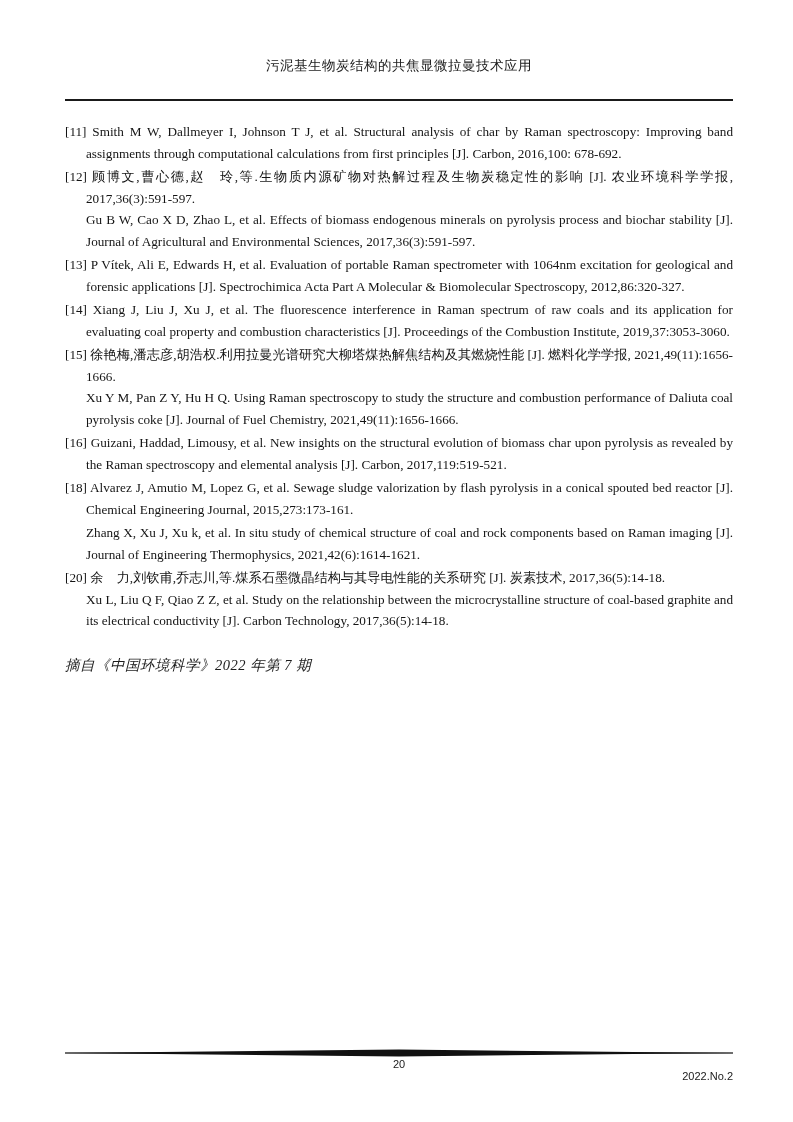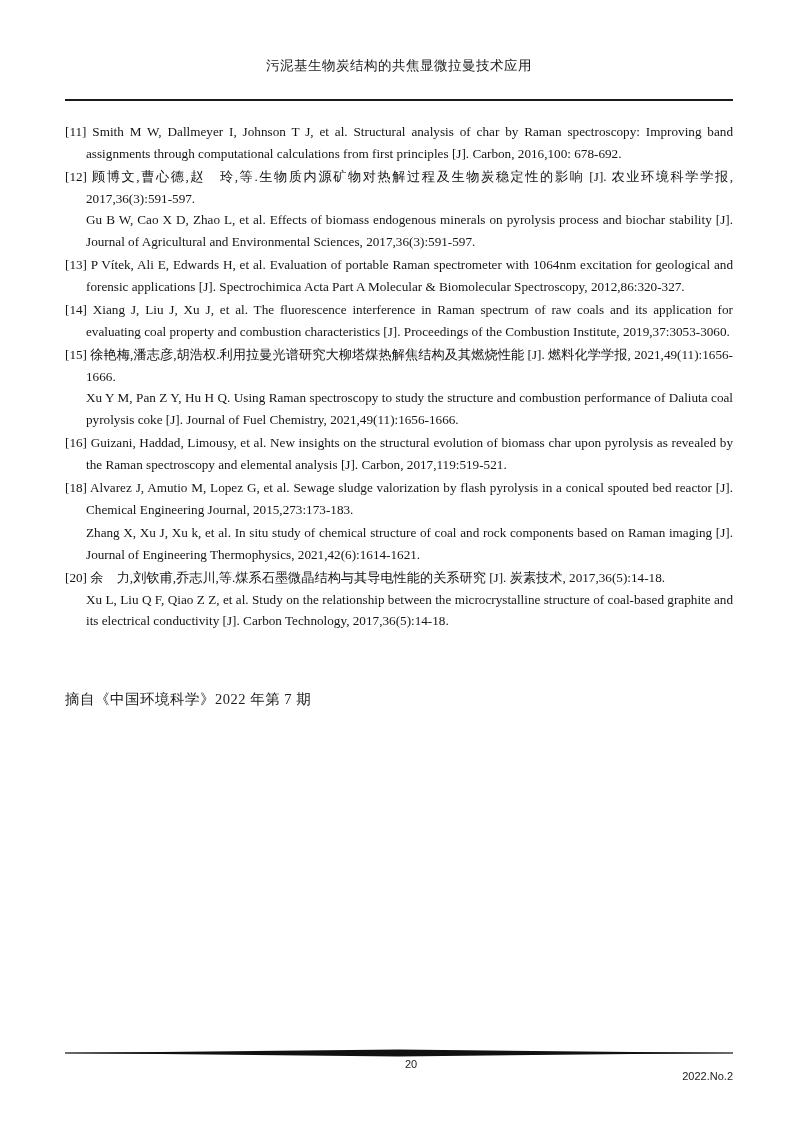--- a/index.html
+++ b/index.html
@@ -39,21 +39,22 @@
   .ref { margin-bottom: 2px; }
   .ref p { text-align: justify; }
   .ref .main {
     padding-left: 21px;
     text-indent: -21px;
   }
   .ref .label { white-space: nowrap; }
   .ref .trans { margin-left: 21px; }
   
   .source-note {
-    margin-top: 58px;
+    margin-top: 24px;
+    font-style: italic;
     font-size: 14.5px;
     letter-spacing: 0.5px;
     color: #1c1c1c;
   }
   
   .footer-rule-wrap {
     position: absolute;
     left: 0; top: 1049px;
     width: 668px; height: 8px;
   }
@@ -61,21 +62,21 @@
   .footer-row {
     position: absolute;
     left: 0; top: 1058px;
     width: 668px;
     font-family: "Liberation Sans", "DejaVu Sans", sans-serif;
     font-size: 11px;
     color: #1a1a1a;
   }
   .footer-row .page-number {
     position: absolute;
-    left: 12px; width: 100%;
+    left: 0; width: 100%;
     text-align: center;
   }
   .footer-row .issue {
     position: absolute;
     right: 0;
     text-align: right;
     margin-top: 12px;
   }
 </style>
 </head>
@@ -114,21 +115,21 @@
       <p class="trans">Xu Y M, Pan Z Y, Hu H Q. Using Raman spectroscopy to study the structure and combustion performance of Daliuta coal pyrolysis coke [J]. Journal of Fuel Chemistry, 2021,49(11):1656-1666.</p>
     </div>
 
     <div class="ref">
       <p class="main"><span class="label">[16]</span> <span>Guizani, Haddad, Limousy, et al. New insights on the structural evolution of biomass char upon pyrolysis as revealed by the Raman spectroscopy and elemental analysis [J]. Carbon, 2017,119:519-521.</span></p>
 
     </div>
 
 
     <div class="ref">
-      <p class="main"><span class="label">[18]</span> <span>Alvarez J, Amutio M, Lopez G, et al. Sewage sludge valorization by flash pyrolysis in a conical spouted bed reactor [J]. Chemical Engineering Journal, 2015,273:173-183.</span></p>
+      <p class="main"><span class="label">[18]</span> <span>Alvarez J, Amutio M, Lopez G, et al. Sewage sludge valorization by flash pyrolysis in a conical spouted bed reactor [J]. Chemical Engineering Journal, 2015,273:173-161.</span></p>
 
     </div>
 
     <div class="ref">
       <p class="trans">Zhang X, Xu J, Xu k, et al. In situ study of chemical structure of coal and rock components based on Raman imaging [J]. Journal of Engineering Thermophysics, 2021,42(6):1614-1621.</p>
     </div>
 
     <div class="ref">
       <p class="main"><span class="label">[20]</span> <span>余　力,刘钦甫,乔志川,等.煤系石墨微晶结构与其导电性能的关系研究 [J]. 炭素技术, 2017,36(5):14-18.</span></p>
       <p class="trans">Xu L, Liu Q F, Qiao Z Z, et al. Study on the relationship between the microcrystalline structure of coal-based graphite and its electrical conductivity [J]. Carbon Technology, 2017,36(5):14-18.</p>

